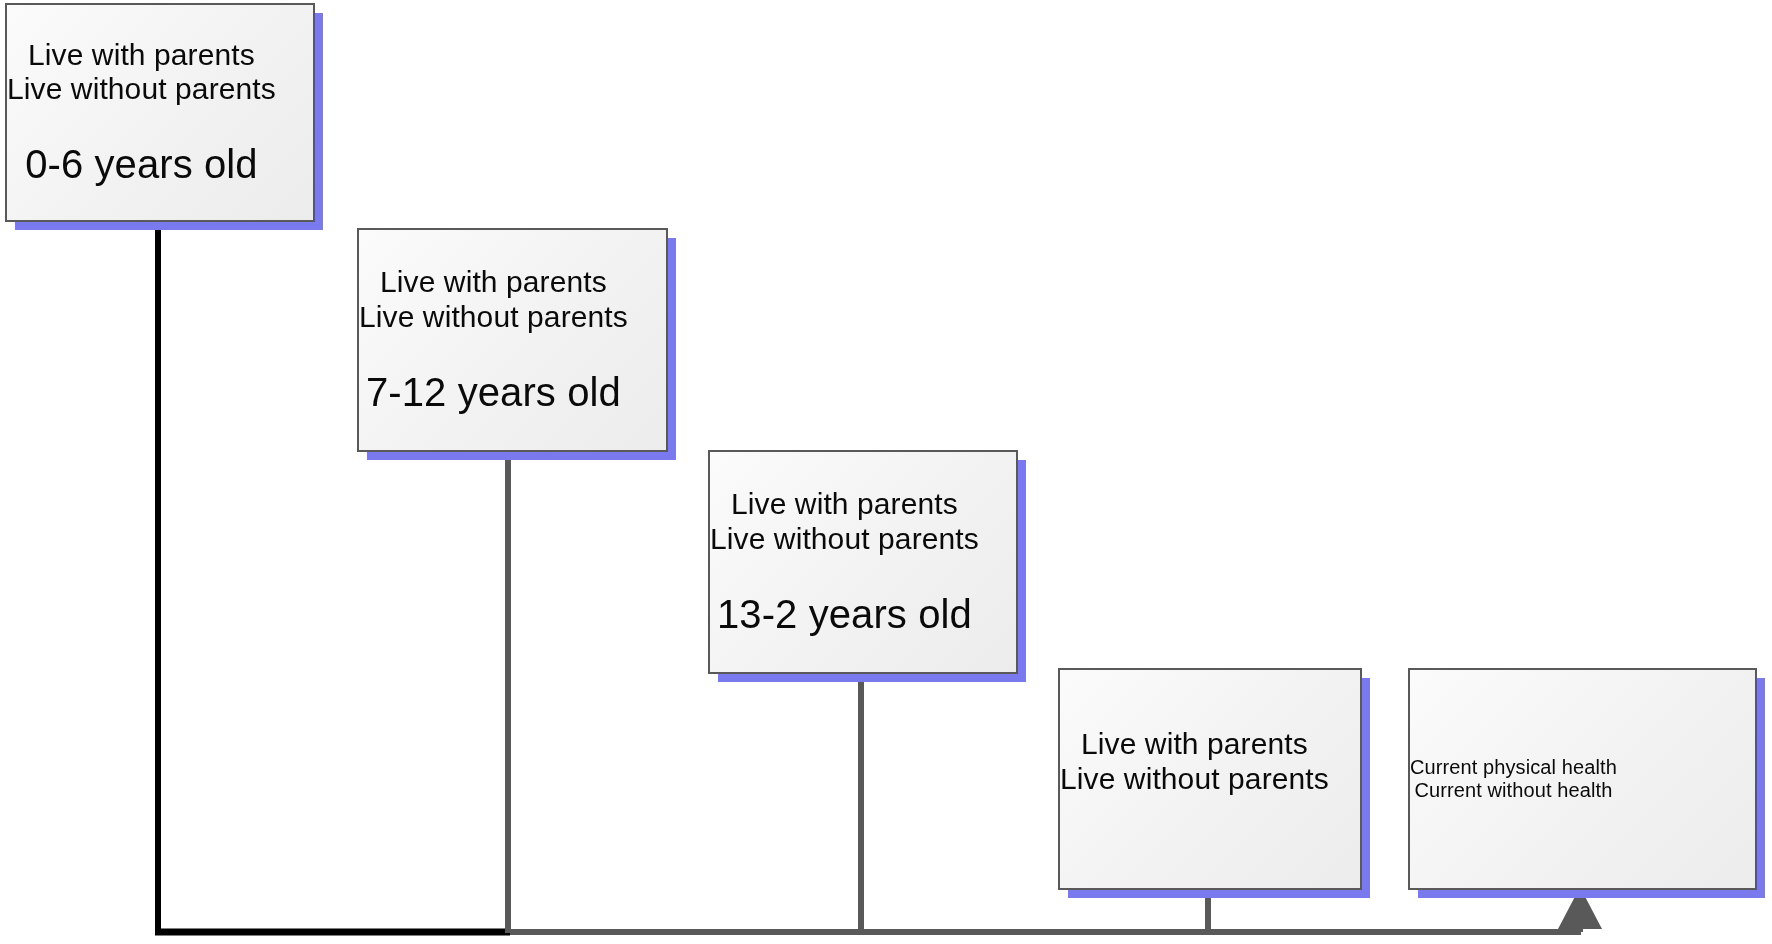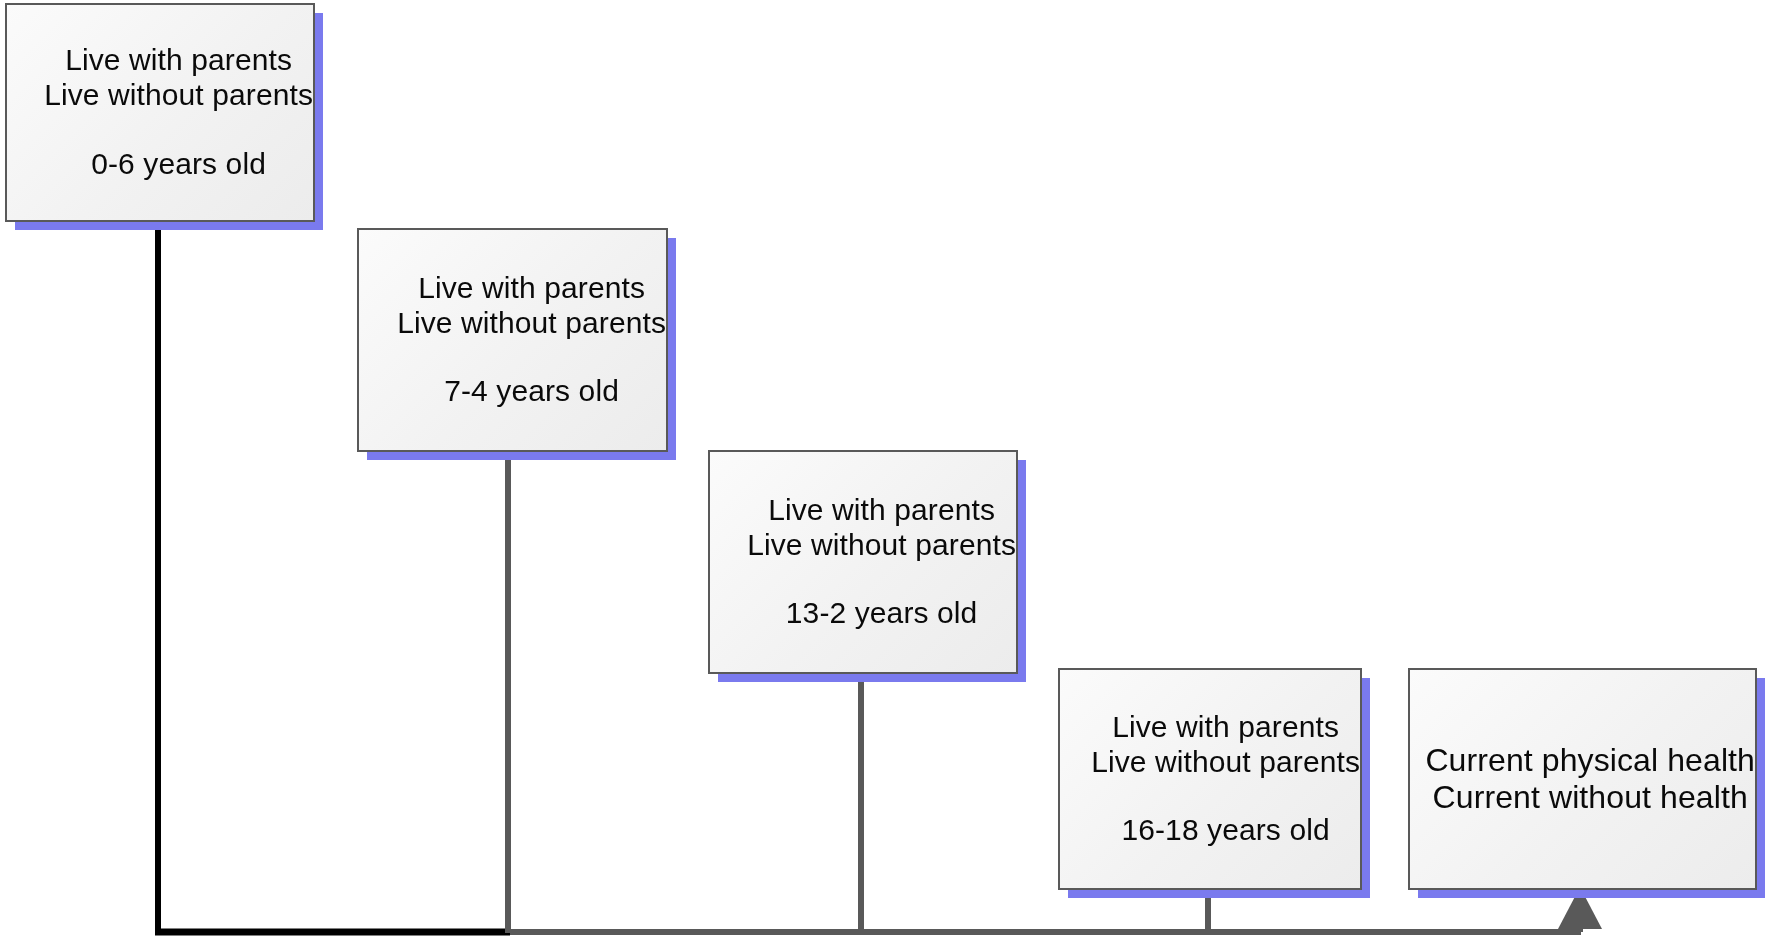--- a/index.html
+++ b/index.html
@@ -32,55 +32,55 @@
   
   .node {
     position: absolute;
     z-index: 3;
     box-sizing: border-box;
     border: 2px solid #595959;
     background: linear-gradient(135deg, #fbfbfb 0%, #f2f2f2 55%, #ececec 100%);
     box-shadow: 9px 9px 0 -1px #7a7aee;
     display: flex;
     flex-direction: column;
-    align-items: flex-end;
+    align-items: flex-start;
     justify-content: center;
     text-align: center;
     color: #0a0a0a;
   }
   .node-lines {
     display: block;
     line-height: 1.16;
     font-size: 30px;
     letter-spacing: 0.1px;
   }
   .node-line {
     display: block;
     white-space: nowrap;
   }
   .node-gap {
     display: block;
     height: 34px;
   }
   .node-age {
     display: block;
-    font-size: 30px;
+    font-size: 40px;
     line-height: 1.16;
     white-space: nowrap;
   }
 
   
   .n0 { left: 5px;    top: 3px;   width: 310px; height: 219px; }
   .n1 { left: 357px;  top: 228px; width: 311px; height: 224px; }
   .n2 { left: 708px;  top: 450px; width: 310px; height: 224px; }
   .n3 { left: 1058px; top: 668px; width: 304px; height: 222px; }
   .n4 { left: 1408px; top: 668px; width: 349px; height: 222px; }
 
   
-  .n4 .node-lines { font-size: 32px; }
+  .n4 .node-lines { font-size: 20px; }
 </style>
 </head>
 <body>
 
 <div id="canvas">
 
   <svg id="connectors" viewBox="0 0 1772 944" width="1772" height="944" xmlns="http://www.w3.org/2000/svg">
 
     <line x1="500" y1="932" x2="1581" y2="932" stroke="#595959" stroke-width="6" stroke-linecap="butt"></line>
 
@@ -105,39 +105,38 @@
       <span class="node-gap"></span>
       <span class="node-age">0-6 years old</span>
     </span>
   </div>
 
   <div class="node n1">
     <span class="node-lines">
       <span class="node-line">Live with parents</span>
       <span class="node-line">Live without parents</span>
       <span class="node-gap"></span>
-      <span class="node-age">7-4 years old</span>
+      <span class="node-age">7-12 years old</span>
     </span>
   </div>
 
   <div class="node n2">
     <span class="node-lines">
       <span class="node-line">Live with parents</span>
       <span class="node-line">Live without parents</span>
       <span class="node-gap"></span>
       <span class="node-age">13-2 years old</span>
     </span>
   </div>
 
   <div class="node n3">
     <span class="node-lines">
       <span class="node-line">Live with parents</span>
       <span class="node-line">Live without parents</span>
       <span class="node-gap"></span>
-      <span class="node-age">16-18 years old</span>
     </span>
   </div>
 
   <div class="node n4">
     <span class="node-lines">
       <span class="node-line">Current physical health</span>
       <span class="node-line">Current without health</span>
     </span>
   </div>
 

